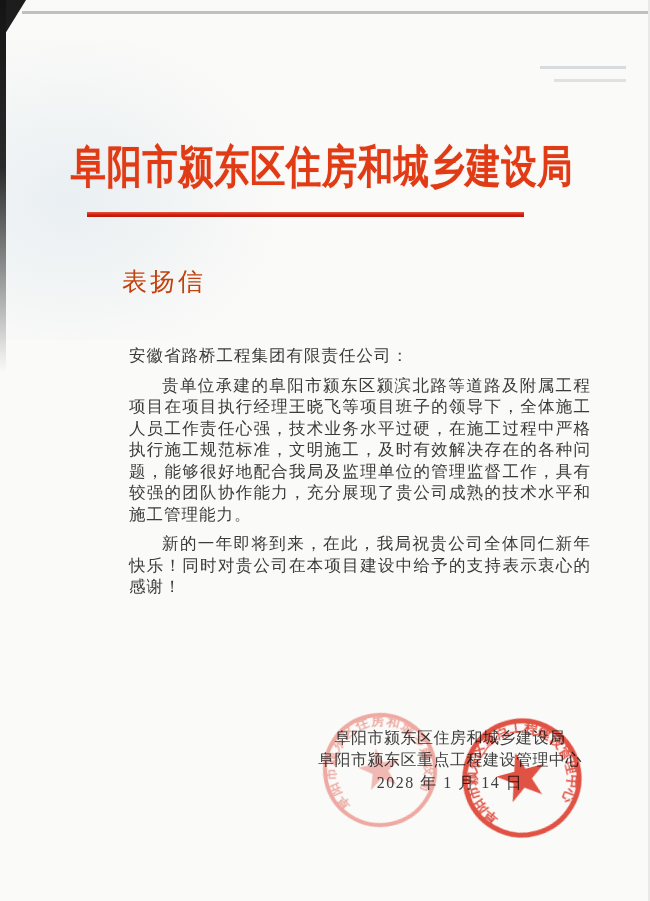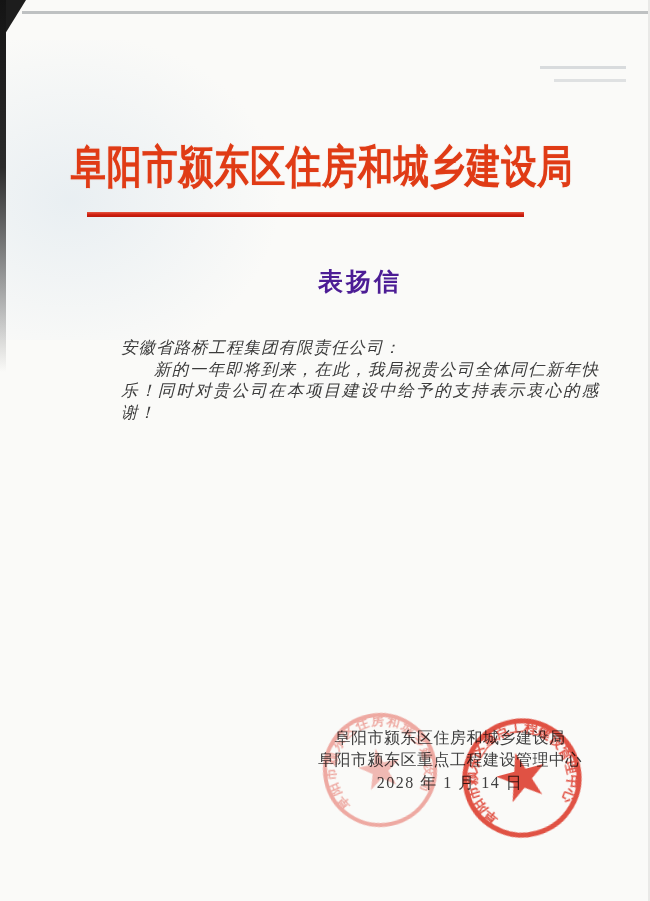--- a/index.html
+++ b/index.html
@@ -17,27 +17,27 @@
   .streak-1{position:absolute;left:540px;top:66px;width:86px;height:3px;background:#c6cbce;opacity:.65;}
   .streak-2{position:absolute;left:554px;top:79px;width:72px;height:3px;background:#cdd1d4;opacity:.6;}
   
   .agency-header{position:absolute;top:137px;left:0;width:610px;text-align:center;}
   .agency-header span{display:inline-block;transform:scaleX(.78);transform-origin:center;
       font-size:45px;font-weight:bold;letter-spacing:1px;color:var(--header-red,#e03b15);
       text-shadow:0 0 1px rgba(224,59,21,.55);white-space:nowrap;}
   .red-rule{position:absolute;top:212px;left:87px;width:437px;height:5px;
       background:linear-gradient(to bottom,#e65640,#cf1d0e 55%,#b81a0c);}
   
-  .letter-title{position:absolute;top:265px;left:122px;width:476px;text-align:center;
-      font-size:25px;font-weight:bold;letter-spacing:3px;color:#4c1d95;}
+  .letter-title{position:absolute;top:265px;left:122px;width:476px;
+      font-size:25px;font-weight:normal;letter-spacing:3px;color:#c2410c;}
   
   .letter-body{position:absolute;top:337px;left:121px;width:478px;
       font-size:16.5px;line-height:21.5px;letter-spacing:1px;color:var(--body-text,#3b3b3b);
       text-align:justify;text-justify:inter-ideograph;}
-  .letter-body p{margin:0;text-indent:2em;font-style:italic;}
+  .letter-body p{margin:8px;text-indent:2em;}
   .letter-body .greeting{text-indent:0;}
   
   .signature{position:absolute;top:727px;left:314px;width:272px;text-align:center;
       font-size:16px;line-height:22.3px;color:#3f3f3f;letter-spacing:.5px;z-index:1;}
   .signature .sig-date{letter-spacing:1.5px;}
   
   .seal{position:absolute;mix-blend-mode:multiply;}
   .seal circle{fill:none;stroke:var(--seal-red,#e23b2c);}
   .seal polygon{fill:var(--seal-red,#e23b2c);}
   .seal text{fill:var(--seal-red,#e23b2c);font-family:"Liberation Serif","DejaVu Serif",serif;font-weight:bold;}
@@ -60,20 +60,21 @@
 
   <div class="agency-header">
     <span>阜阳市颍东区住房和城乡建设局</span>
   </div>
   <div class="red-rule"></div>
 
   <div class="letter-title">表扬信</div>
 
   <div class="letter-body">
     <p class="greeting">安徽省路桥工程集团有限责任公司：</p>
+    <p>贵单位承建的阜阳市颍东区颍滨北路等道路及附属工程项目在项目执行经理王晓飞等项目班子的领导下，全体施工人员工作责任心强，技术业务水平过硬，在施工过程中严格执行施工规范标准，文明施工，及时有效解决存在的各种问题，能够很好地配合我局及监理单位的管理监督工作，具有较强的团队协作能力，充分展现了贵公司成熟的技术水平和施工管理能力。</p>
     <p>新的一年即将到来，在此，我局祝贵公司全体同仁新年快乐！同时对贵公司在本项目建设中给予的支持表示衷心的感谢！</p>
   </div>
 
   <div class="signature">
     <div>阜阳市颍东区住房和城乡建设局</div>
     <div>阜阳市颍东区重点工程建设管理中心</div>
     <div class="sig-date">2028 年 1 月 14 日</div>
   </div>
 
   <svg class="seal seal-left" width="140" height="140" viewBox="0 0 140 140">

